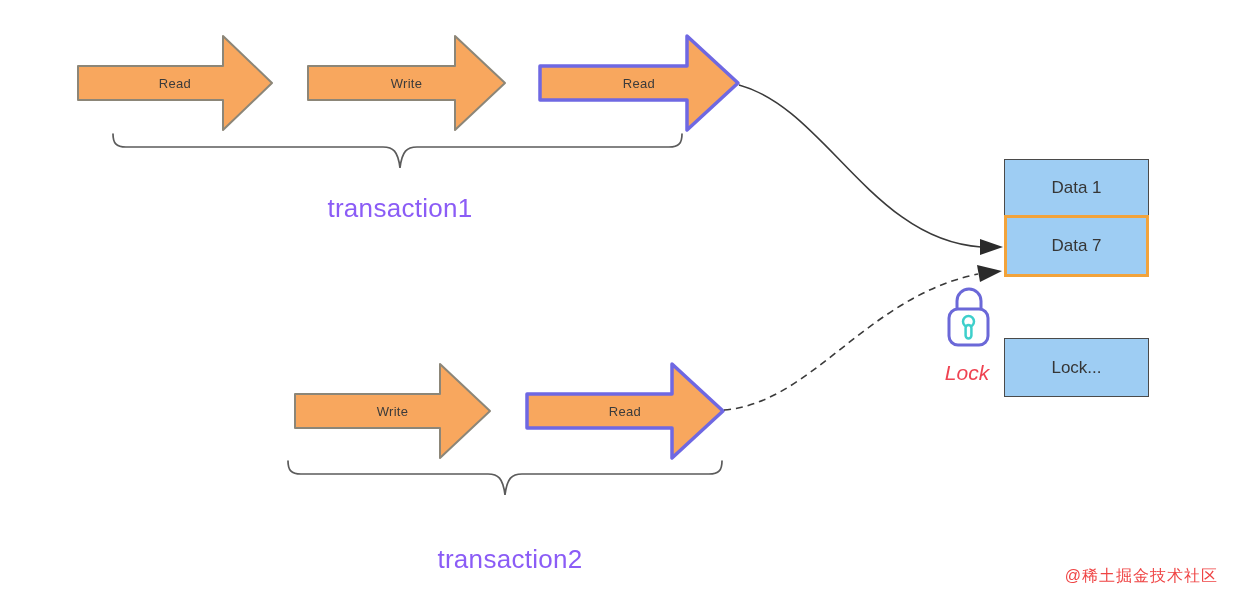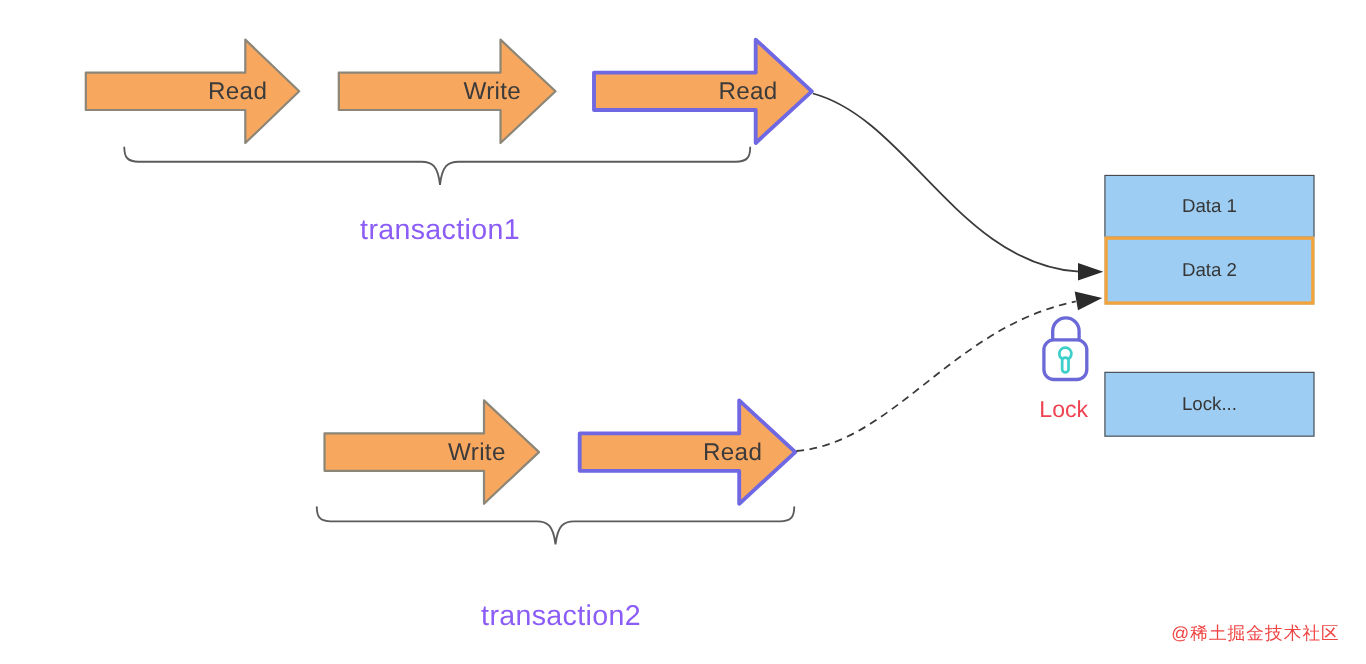--- a/index.html
+++ b/index.html
@@ -15,38 +15,37 @@
     position: absolute;
     left: 0; top: 0;
     width: 1242px; height: 604px;
   }
   .arrow-label {
     position: absolute;
     display: flex;
     align-items: center;
     justify-content: center;
     height: 26px;
-    font-size: 22px;
+    font-size: 13px;
     color: #3b3b3b;
     letter-spacing: 0.3px;
     pointer-events: none;
-    margin-left: 41px;
   }
   .tx-label {
     position: absolute;
     width: 220px;
     text-align: center;
     font-size: 26px;
     color: #8b5cf6;
     letter-spacing: 0.3px;
   }
   .data-cell {
     position: absolute;
     left: 1004px;
-    width: 191px;
+    width: 145px;
     box-sizing: border-box;
     background: #9ecdf3;
     border: 1px solid #4a4a4a;
     display: flex;
     align-items: center;
     justify-content: center;
     font-size: 17px;
     color: #363636;
   }
   .data-cell.locked {
@@ -54,20 +53,21 @@
     z-index: 2;
   }
   .lock-label {
     position: absolute;
     left: 936px;
     top: 361px;
     width: 62px;
     text-align: center;
     font-size: 21px;
     color: #ef4352;
+    font-style: italic;
   }
   .watermark {
     position: absolute;
     right: 24px;
     top: 566px;
     font-size: 16px;
     color: #ef4444;
     letter-spacing: 1px;
   }
 </style>
@@ -108,20 +108,20 @@
   <div class="arrow-label" style="left:78px; top:70px; width:194px;">Read</div>
   <div class="arrow-label" style="left:308px; top:70px; width:197px;">Write</div>
   <div class="arrow-label" style="left:540px; top:70px; width:198px;">Read</div>
   <div class="arrow-label" style="left:295px; top:398px; width:195px;">Write</div>
   <div class="arrow-label" style="left:527px; top:398px; width:196px;">Read</div>
 
   <div class="tx-label" style="left:290px; top:193px;">transaction1</div>
   <div class="tx-label" style="left:400px; top:524px;margin-top:20px;">transaction2</div>
 
   <div class="data-cell" style="top:159px; height:57px;">Data 1</div>
-  <div class="data-cell locked" style="top:215px; height:62px;">Data 2</div>
+  <div class="data-cell locked" style="top:215px; height:62px;">Data 7</div>
   <div class="data-cell" style="top:338px; height:59px;">Lock...</div>
 
   <div class="lock-label">Lock</div>
 
   <div class="watermark">@稀土掘金技术社区</div>
 
 </div>
 
 </body></html>

